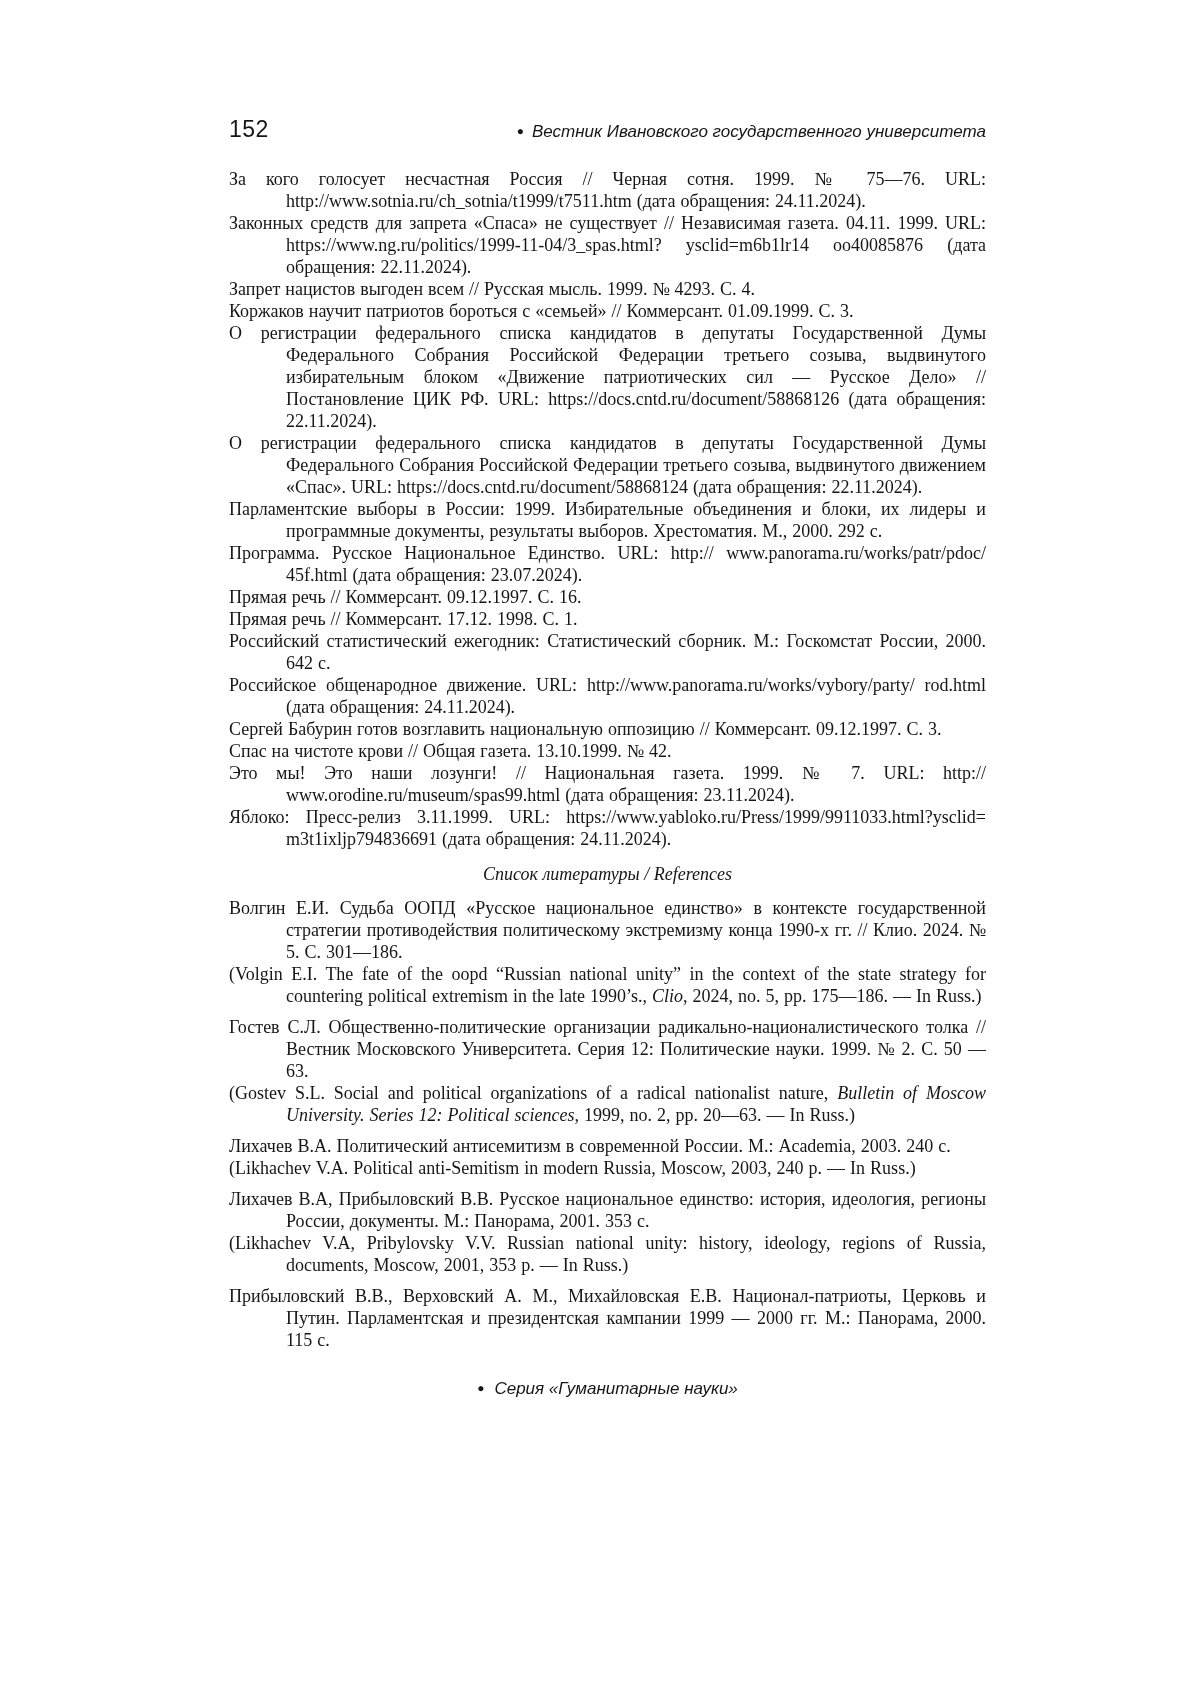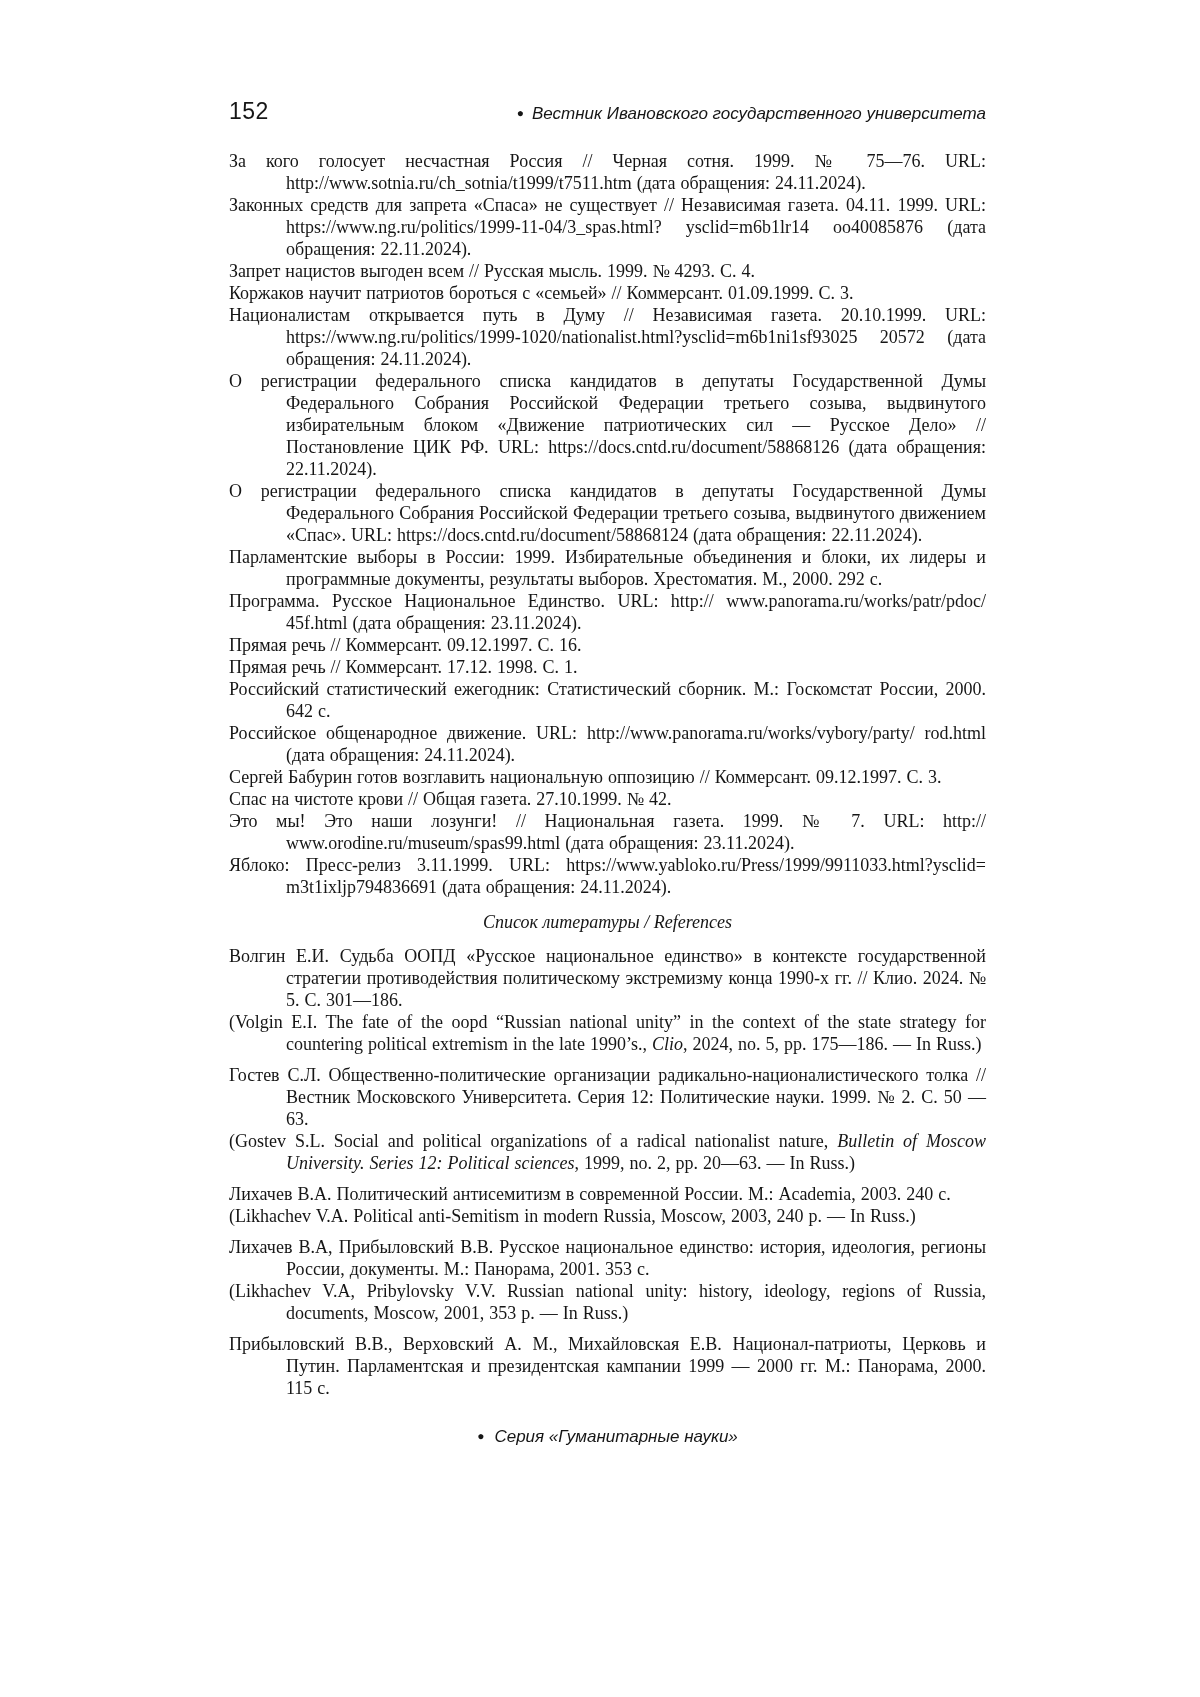--- a/index.html
+++ b/index.html
@@ -7,21 +7,21 @@
     width: 1200px;
     height: 1697px;
     background: #ffffff;
     color: #161616;
     font-family: "Liberation Serif", serif;
     position: relative;
   }
   .content {
     position: absolute;
     left: 229px;
-    top: 0;
+    top: 18px;
     width: 757px;
   }
   .running-head {
     margin-top: 100px;
     display: flex;
     justify-content: space-between;
     align-items: baseline;
     font-family: "Liberation Sans", sans-serif;
   }
   .page-num {
@@ -77,31 +77,30 @@
     <div class="running-head">
       <span class="page-num">152</span>
       <span class="head-title"><span class="bullet">●</span><span>Вестник Ивановского государственного университета</span></span>
     </div>
 
     <div class="biblio">
         <p class="entry">За кого голосует несчастная Россия // Черная сотня. 1999. № 75—76. URL: http://www.sotnia.ru/ch_sotnia/t1999/t7511.htm (дата обращения: 24.11.2024).</p>
         <p class="entry">Законных средств для запрета «Спаса» не существует // Независимая газета. 04.11. 1999. URL: https://www.ng.ru/politics/1999-11-04/3_spas.html? ysclid=m6b1lr14 oo40085876 (дата обращения: 22.11.2024).</p>
         <p class="entry">Запрет нацистов выгоден всем // Русская мысль. 1999. № 4293. С. 4.</p>
         <p class="entry">Коржаков научит патриотов бороться с «семьей» // Коммерсант. 01.09.1999. С. 3.</p>
-        <p class="entry">Националистам открывается путь в Думу // Независимая газета. 20.10.1999. URL: https://www.ng.ru/politics/1999-1020/nationalist.html?ysclid=m6b1ni1sf93025 20572 (дата обращения: 24.11.2024).</p>
         <p class="entry">О регистрации федерального списка кандидатов в депутаты Государственной Думы Федерального Собрания Российской Федерации третьего созыва, выдвинутого избирательным блоком «Движение патриотических сил — Русское Дело» // Постановление ЦИК РФ. URL: https://docs.cntd.ru/document/58868126 (дата обращения: 22.11.2024).</p>
         <p class="entry">О регистрации федерального списка кандидатов в депутаты Государственной Думы Федерального Собрания Российской Федерации третьего созыва, выдвинутого движением «Спас». URL: https://docs.cntd.ru/document/58868124 (дата обращения: 22.11.2024).</p>
         <p class="entry">Парламентские выборы в России: 1999. Избирательные объединения и блоки, их лидеры и программные документы, результаты выборов. Хрестоматия. М., 2000. 292 с.</p>
-        <p class="entry">Программа. Русское Национальное Единство. URL: http:// www.panorama.ru/works/patr/pdoc/ 45f.html (дата обращения: 23.11.2024).</p>
+        <p class="entry">Программа. Русское Национальное Единство. URL: http:// www.panorama.ru/works/patr/pdoc/ 45f.html (дата обращения: 23.07.2024).</p>
         <p class="entry">Прямая речь // Коммерсант. 09.12.1997. С. 16.</p>
         <p class="entry">Прямая речь // Коммерсант. 17.12. 1998. С. 1.</p>
         <p class="entry">Российский статистический ежегодник: Статистический сборник. М.: Госкомстат России, 2000. 642 с.</p>
         <p class="entry">Российское общенародное движение. URL: http://www.panorama.ru/works/vybory/party/ rod.html (дата обращения: 24.11.2024).</p>
         <p class="entry">Сергей Бабурин готов возглавить национальную оппозицию // Коммерсант. 09.12.1997. С. 3.</p>
-        <p class="entry">Спас на чистоте крови // Общая газета. 27.10.1999. № 42.</p>
+        <p class="entry">Спас на чистоте крови // Общая газета. 13.10.1999. № 42.</p>
         <p class="entry">Это мы! Это наши лозунги! // Национальная газета. 1999. № 7. URL: http:// www.orodine.ru/museum/spas99.html (дата обращения: 23.11.2024).</p>
         <p class="entry">Яблоко: Пресс-релиз 3.11.1999. URL: https://www.yabloko.ru/Press/1999/9911033.html?ysclid= m3t1ixljp794836691 (дата обращения: 24.11.2024).</p>
       </div>
 
     <h3 class="refs-heading">Список литературы / References</h3>
 
     <div class="refs">
         <p class="entry group-start"><span>Волгин Е.И. Судьба ООПД «Русское национальное единство» в контексте государственной стратегии противодействия политическому экстремизму конца 1990-х гг. // Клио. 2024. № 5. С. 301—186.</span></p>
         <p class="entry"><span>(Volgin E.I. The fate of the oopd “Russian national unity” in the context of the state strategy for countering political extremism in the late 1990’s., </span><i>Clio</i><span>, 2024, no. 5, pp. 175—186. — In Russ.)</span></p>
         <p class="entry group-start"><span>Гостев С.Л. Общественно-политические организации радикально-националистического толка // Вестник Московского Университета. Серия 12: Политические науки. 1999. № 2. С. 50 — 63.</span></p>

